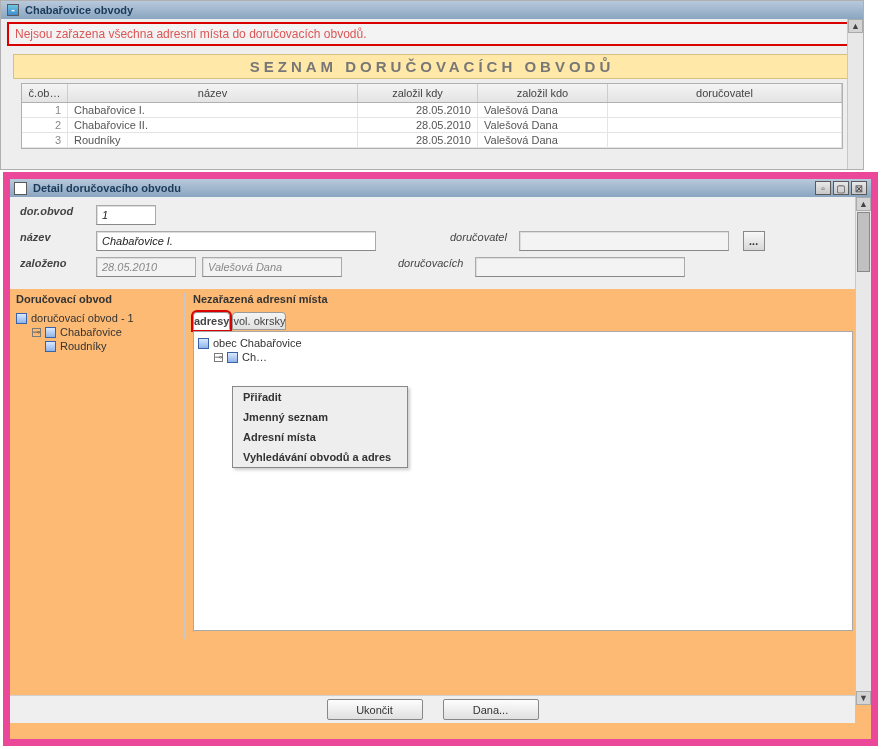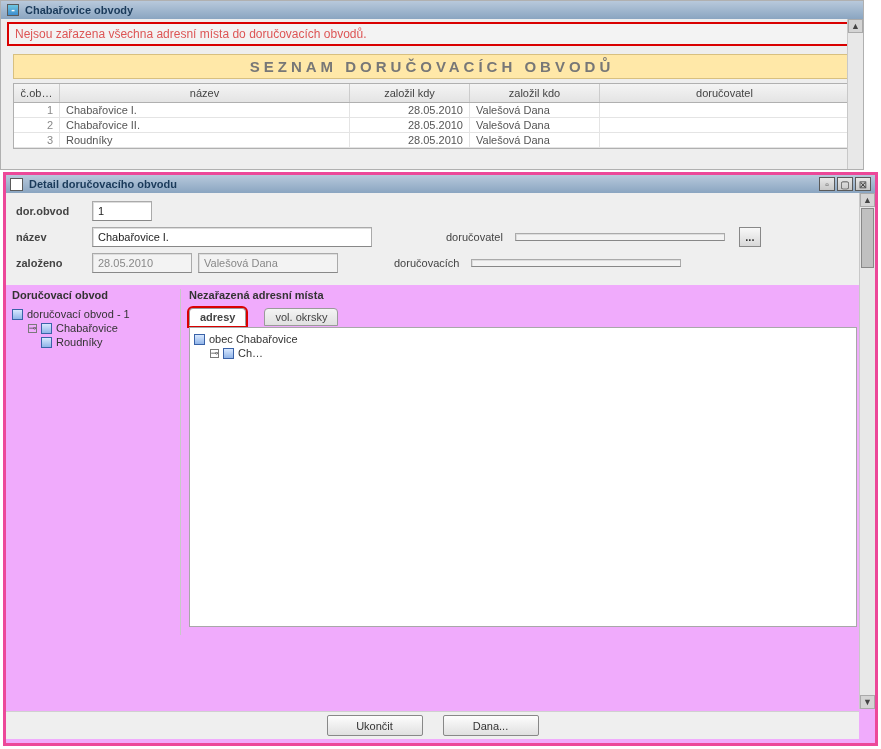--- a/index.html
+++ b/index.html
@@ -53,21 +53,21 @@
     background: #ffe8a8;
     border: 1px solid #d8c080;
     text-align: center;
     font-weight: bold;
     font-size: 15px;
     letter-spacing: 4px;
     color: #777;
     padding: 3px 0;
   }
   .grid {
-    margin: 0 12px;
+    margin: 0 20px;
     border: 1px solid #b0b0b0;
     background: #fff;
   }
   .grid-head {
     display: flex;
     background: linear-gradient(#f4f4f4,#e4e4e4);
     border-bottom: 1px solid #b0b0b0;
     font-weight: normal;
     color: #444;
   }
@@ -97,22 +97,22 @@
     width: 16px; background: #e8e8e8; border-left: 1px solid #c8c8c8;
   }
   .bg-scroll .arrow { height: 14px; background: #d4d4d4; border: 1px solid #aaa; display:flex;align-items:center;justify-content:center;color:#444;font-size:9px;}
   
   .fg-window {
     position: absolute;
     top: 172px;
     left: 3px;
     width: 875px;
     height: 574px;
-    background: #f0abfc;
-    border: 3px solid #ec4899;
+    background: #fdba74;
+    border: 7px solid #ec4899;
   }
   .fg-titlebar {
     background: linear-gradient(#b8c9dc,#8aa5c1);
     height: 18px;
     padding: 2px 4px;
     display: flex;
     align-items: center;
     color: #1a3a5a;
     font-weight: bold;
   }
@@ -126,21 +126,21 @@
     border: 1px solid #5a5a5a; background: linear-gradient(#e8e8e8,#c8c8c8);
     display:flex;align-items:center;justify-content:center;color:#333;font-size:10px;
     font-weight:normal;
   }
   
   .form-area {
     padding: 8px 10px 6px;
     background: #efefef;
     position: relative;
   }
-  .form-row { display: flex; align-items: center; margin-bottom: 6px; }
+  .form-row { display: flex; margin-bottom: 6px; font-style: italic; }
   .form-label { width: 76px; color: #444; font-weight: bold; }
   .field {
     background: #fff;
     border: 1px solid #aaa;
     border-bottom-color: #888;
     box-shadow: inset 1px 1px 0 #ddd;
     padding: 3px 5px;
     font-size: 11px;
     color: #222;
     margin-right: 14px;
@@ -193,25 +193,25 @@
     width: 11px; height: 11px; border: 1px solid #3a62a8;
     background: linear-gradient(#d8e8ff,#90b4e8);
     margin-right: 4px;
   }
   .child-indent { margin-left: 16px; }
   .right-pane { flex:1; border-left: 1px solid #c8c8c8; padding-left: 8px; }
   .tabs {
     display: flex; margin: 4px 0 2px;
   }
   .tab {
-    padding: 2px 10px;
+    padding: 2px 0;
     border: 1px solid #9a9a9a;
     background: linear-gradient(#f4f4f4,#e0e0e0);
     border-top-left-radius: 4px; border-top-right-radius: 4px;
-    margin-right: 18px;
+    margin-right: 2px;
     color: #444;
     position: relative;
     top: 1px;
   }
   .tab.active {
     background: #fff;
     border-bottom-color: #fff;
     font-weight: bold;
     outline: 2px solid #d90000;
   }
@@ -232,21 +232,21 @@
   }
   .context-menu .item {
     padding: 4px 10px;
     font-weight: bold;
     color: #333;
     cursor: default;
   }
   
   .btn-bar {
     position: absolute;
-    bottom: 4px; left: 0; right: 16px;
+    bottom: 16px; left: 0; right: 16px;
     height: 28px;
     display: flex; justify-content: center; gap: 20px; align-items: center;
     background: #efefef;
     border-top: 1px solid #d0d0d0;
   }
   .btn {
     width: 96px; height: 21px;
     border: 1px solid #888;
     background: linear-gradient(#fdfdfd,#e0e0e0);
     border-radius: 2px;
@@ -368,20 +368,26 @@
           <div class="tree-node">
             <div class="node-icon"></div>
             <span>obec Chabařovice</span>
           </div>
           <div class="tree-node child-indent">
             <div class="toggle">⊸</div>
             <div class="node-icon"></div>
             <span>Ch…</span>
           </div>
         </div>
+        <div class="context-menu">
+          <div class="item">Přiřadit</div>
+          <div class="item">Jmenný seznam</div>
+          <div class="item">Adresní místa</div>
+          <div class="item">Vyhledávání obvodů a adres</div>
+        </div>
       </div>
     </div>
   </div>
 
   <div class="fg-scroll">
     <div class="arrow">▲</div>
     <div class="thumb"></div>
     <div class="track"></div>
     <div class="arrow">▼</div>
   </div>

